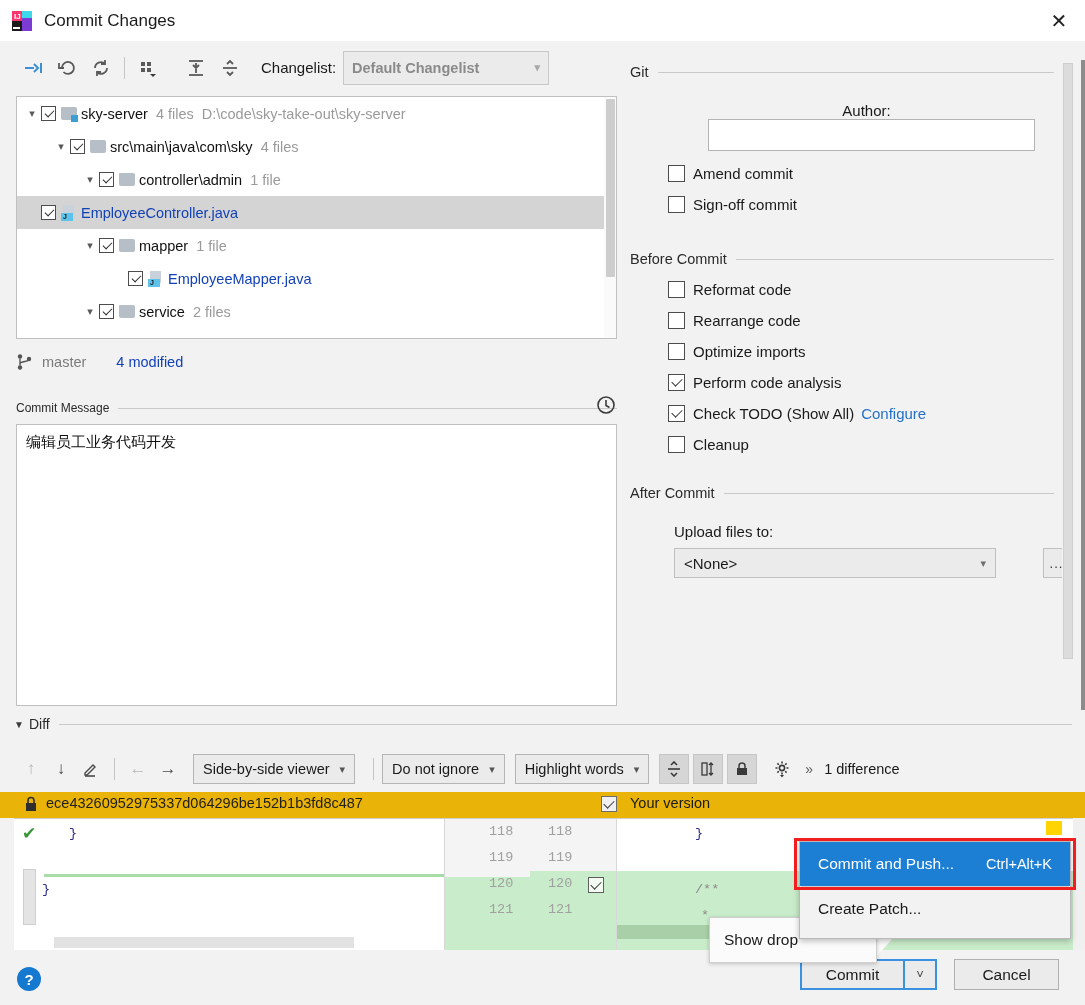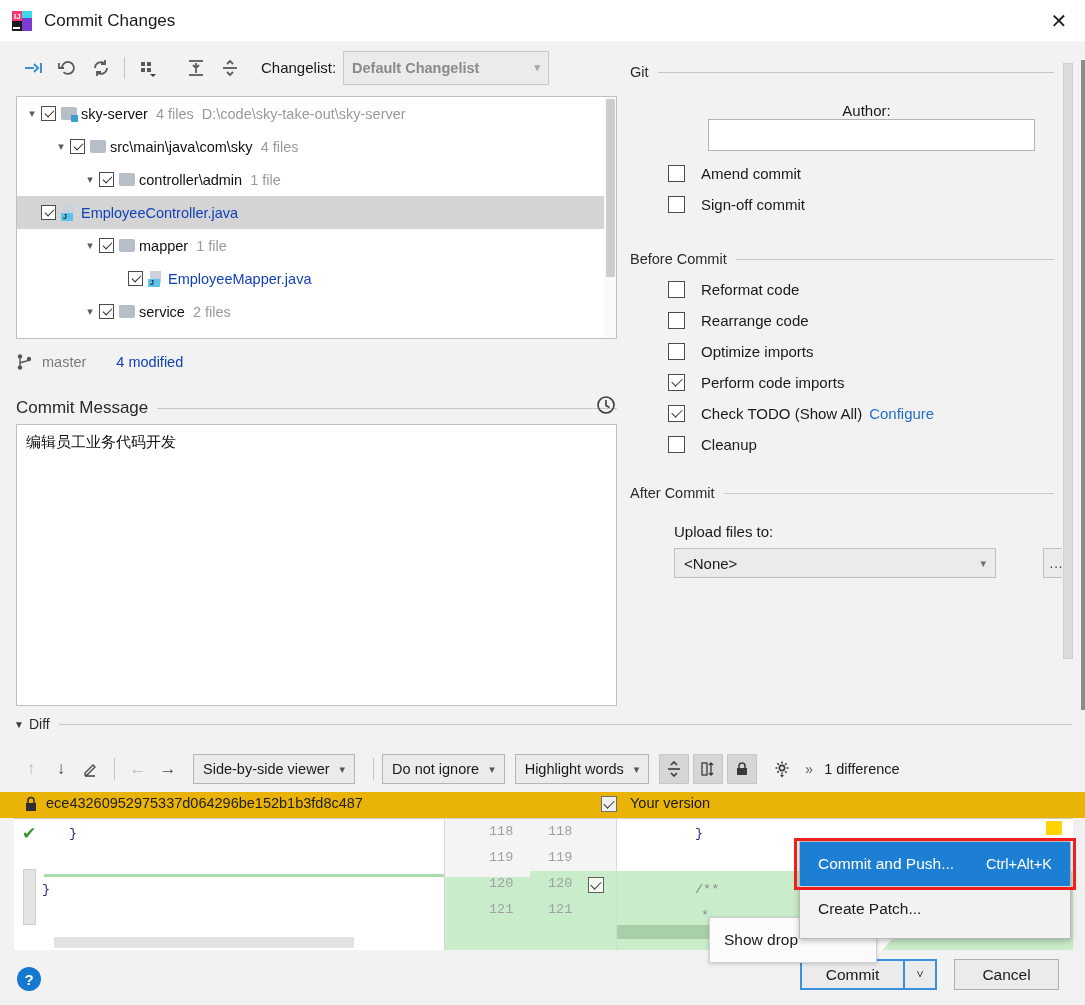--- a/index.html
+++ b/index.html
@@ -92,21 +92,21 @@
 
   .branchrow{
     position:absolute; left:16px; top:348px; width:601px; height:28px;
     display:flex; align-items:center; font-size:14.5px;
   }
   .branch-ico{ width:18px; height:18px; position:relative; margin-right:8px;}
   .branch-name{ color:#7b7b7b; }
   .mod-link{ color:#1341b8; margin-left:30px; font-weight:500; cursor:pointer; }
 
   .sect-head{ display:flex; align-items:center; }
-  .sect-head .lbl{ font-size:17px; color:#2a2a2a; white-space:nowrap; }
+  .sect-head .lbl{ font-size:12px; color:#2a2a2a; white-space:nowrap; }
   .sect-head .ln{ flex:1; height:1px; background:#c9c9c9; margin-left:9px; }
 
   .cm-head{ position:absolute; left:16px; top:396px; width:601px; height:24px; }
   .cm-clock{
     position:absolute; right:0; top:-2px; width:22px; height:22px; cursor:pointer;
   }
   .cm-box{
     position:absolute; left:16px; top:424px; width:601px; height:282px;
     background:#fff; border:1px solid #c0c0c0; padding:8px 9px;
     font-size:15px; color:#111; overflow:hidden;
@@ -122,21 +122,21 @@
   .grp .lbl{ font-size:14.5px; color:#2a2a2a; white-space:nowrap; }
   .grp .ln{ flex:1; height:1px; background:#c9c9c9; margin-left:9px; margin-right:16px; }
 
   .author-row{ display:flex; align-items:center; margin:22px 0 0 33px;flex-direction:column; }
   .author-row .alabel{ font-size:15px; }
   .author-input{
     margin-left:9px; width:327px; height:32px;
     background:#fff; border:1px solid #b4b4b4;
   }
   .ck-row{ display:flex; align-items:center; margin:14px 0 0 38px; cursor:pointer; }
-  .ck-row .lbl2{ font-size:15px; margin-left:16px; }
+  .ck-row .lbl2{ font-size:15px; margin-left:8px; }
   .bigcb{
     width:17px; height:17px; border:1px solid #4c4c4c; background:#fff;
     position:relative; flex:0 0 auto;
   }
   .bigcb.checked::after{
     content:""; position:absolute; width:9px; height:5px;
     border-left:1.7px solid #3c3c3c; border-bottom:1.7px solid #3c3c3c;
     transform:rotate(-45deg); top:3px; left:3px;
   }
   .cfg-link{ color:#2470c9; margin-left:7px; cursor:pointer; font-size:15px;}
@@ -493,21 +493,21 @@
           <div class="ck-row">
             <span class="bigcb"></span>
             <span class="lbl2">Rearrange code</span>
           </div>
           <div class="ck-row">
             <span class="bigcb"></span>
             <span class="lbl2">Optimize imports</span>
           </div>
           <div class="ck-row">
             <span class="bigcb checked"></span>
-            <span class="lbl2">Perform code imports</span>
+            <span class="lbl2">Perform code analysis</span>
           </div>
           <div class="ck-row">
             <span class="bigcb checked"></span>
             <span class="lbl2">Check TODO (Show All)</span>
             <span class="cfg-link">Configure</span>
           </div>
           <div class="ck-row">
             <span class="bigcb"></span>
             <span class="lbl2">Cleanup</span>
           </div>

